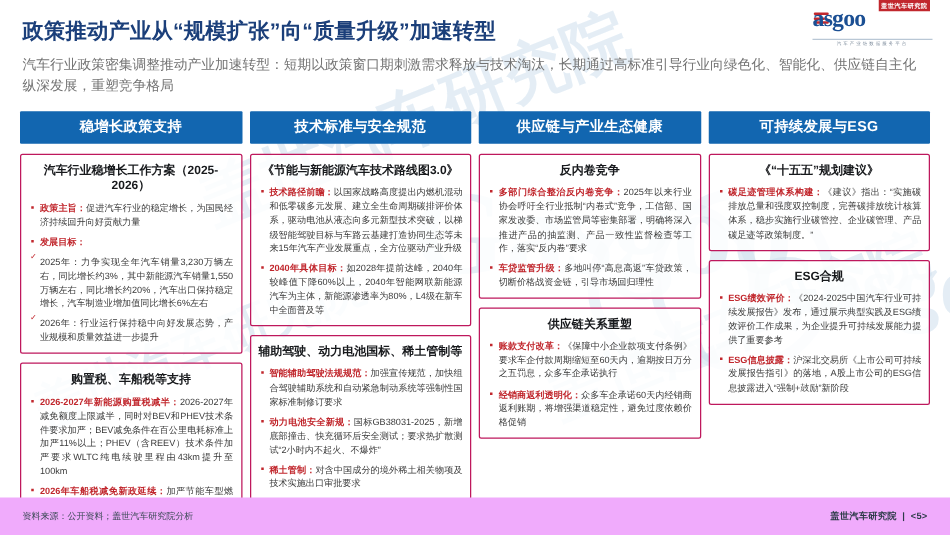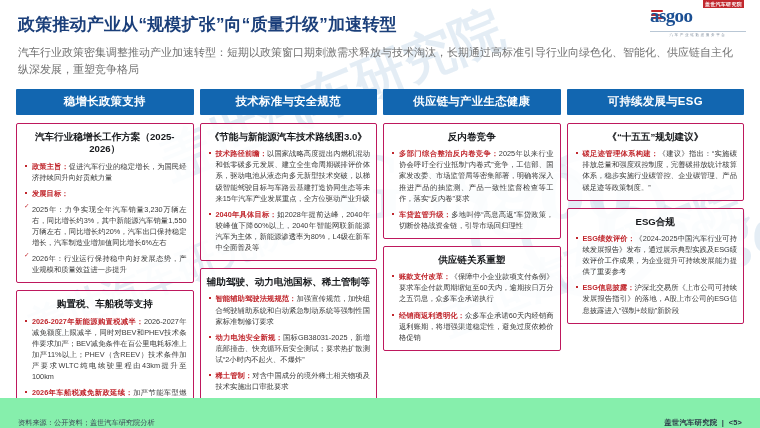--- a/index.html
+++ b/index.html
@@ -210,24 +210,24 @@
     font-weight: bold;
   }
 
   
   .footer {
     position: absolute;
     left: 0;
     right: 0;
     bottom: 0;
     height: 30px;
-    background: #86efac;
+    background: #f0abfc;
     z-index: 4;
     display: flex;
-    align-items: flex-end;
+    align-items: center;
     justify-content: space-between;
     padding: 0 18px;
     box-sizing: border-box;
   }
   .footer-left {
     font-size: 7.2px;
     color: #3c4a57;
   }
   .footer-right {
     font-size: 7.4px;

